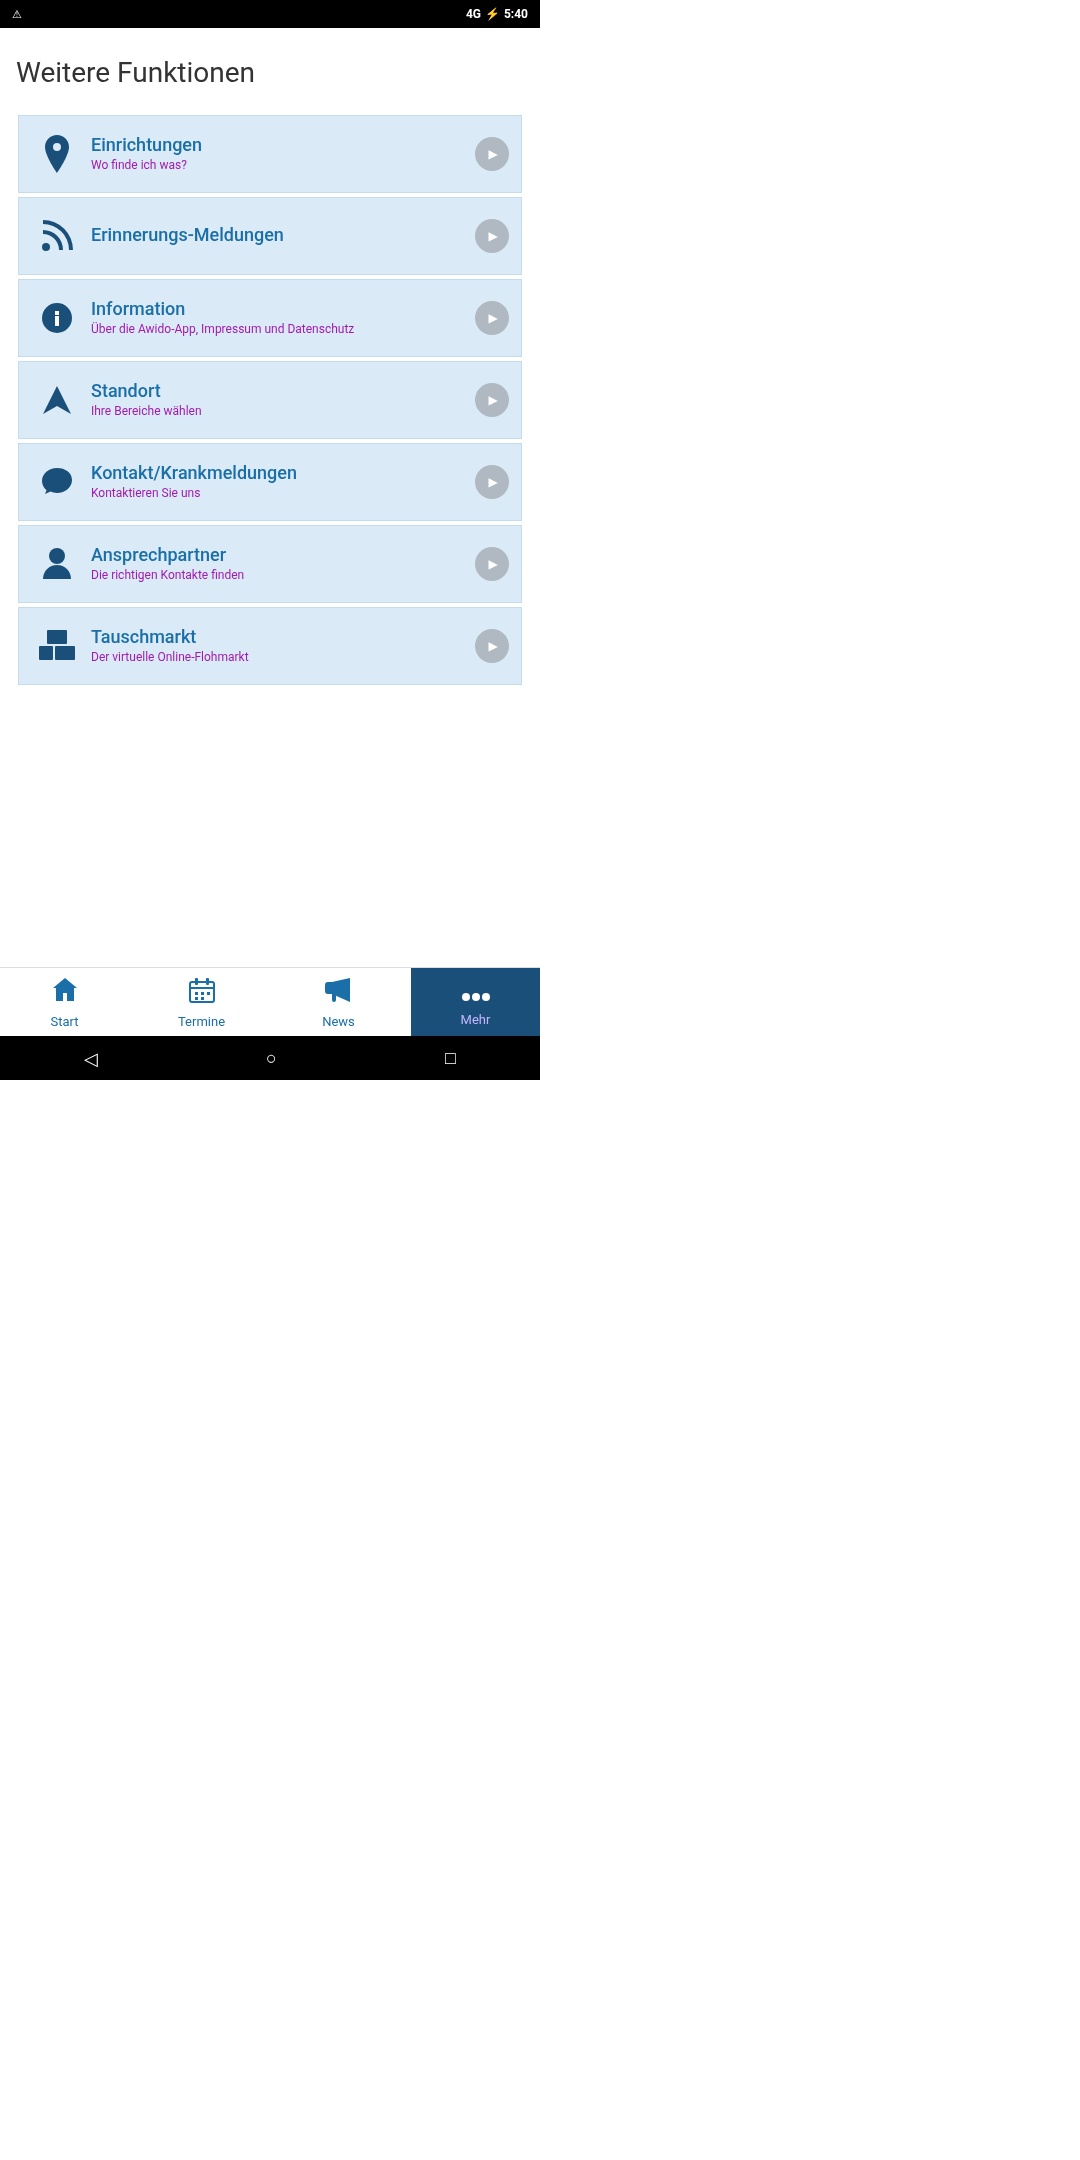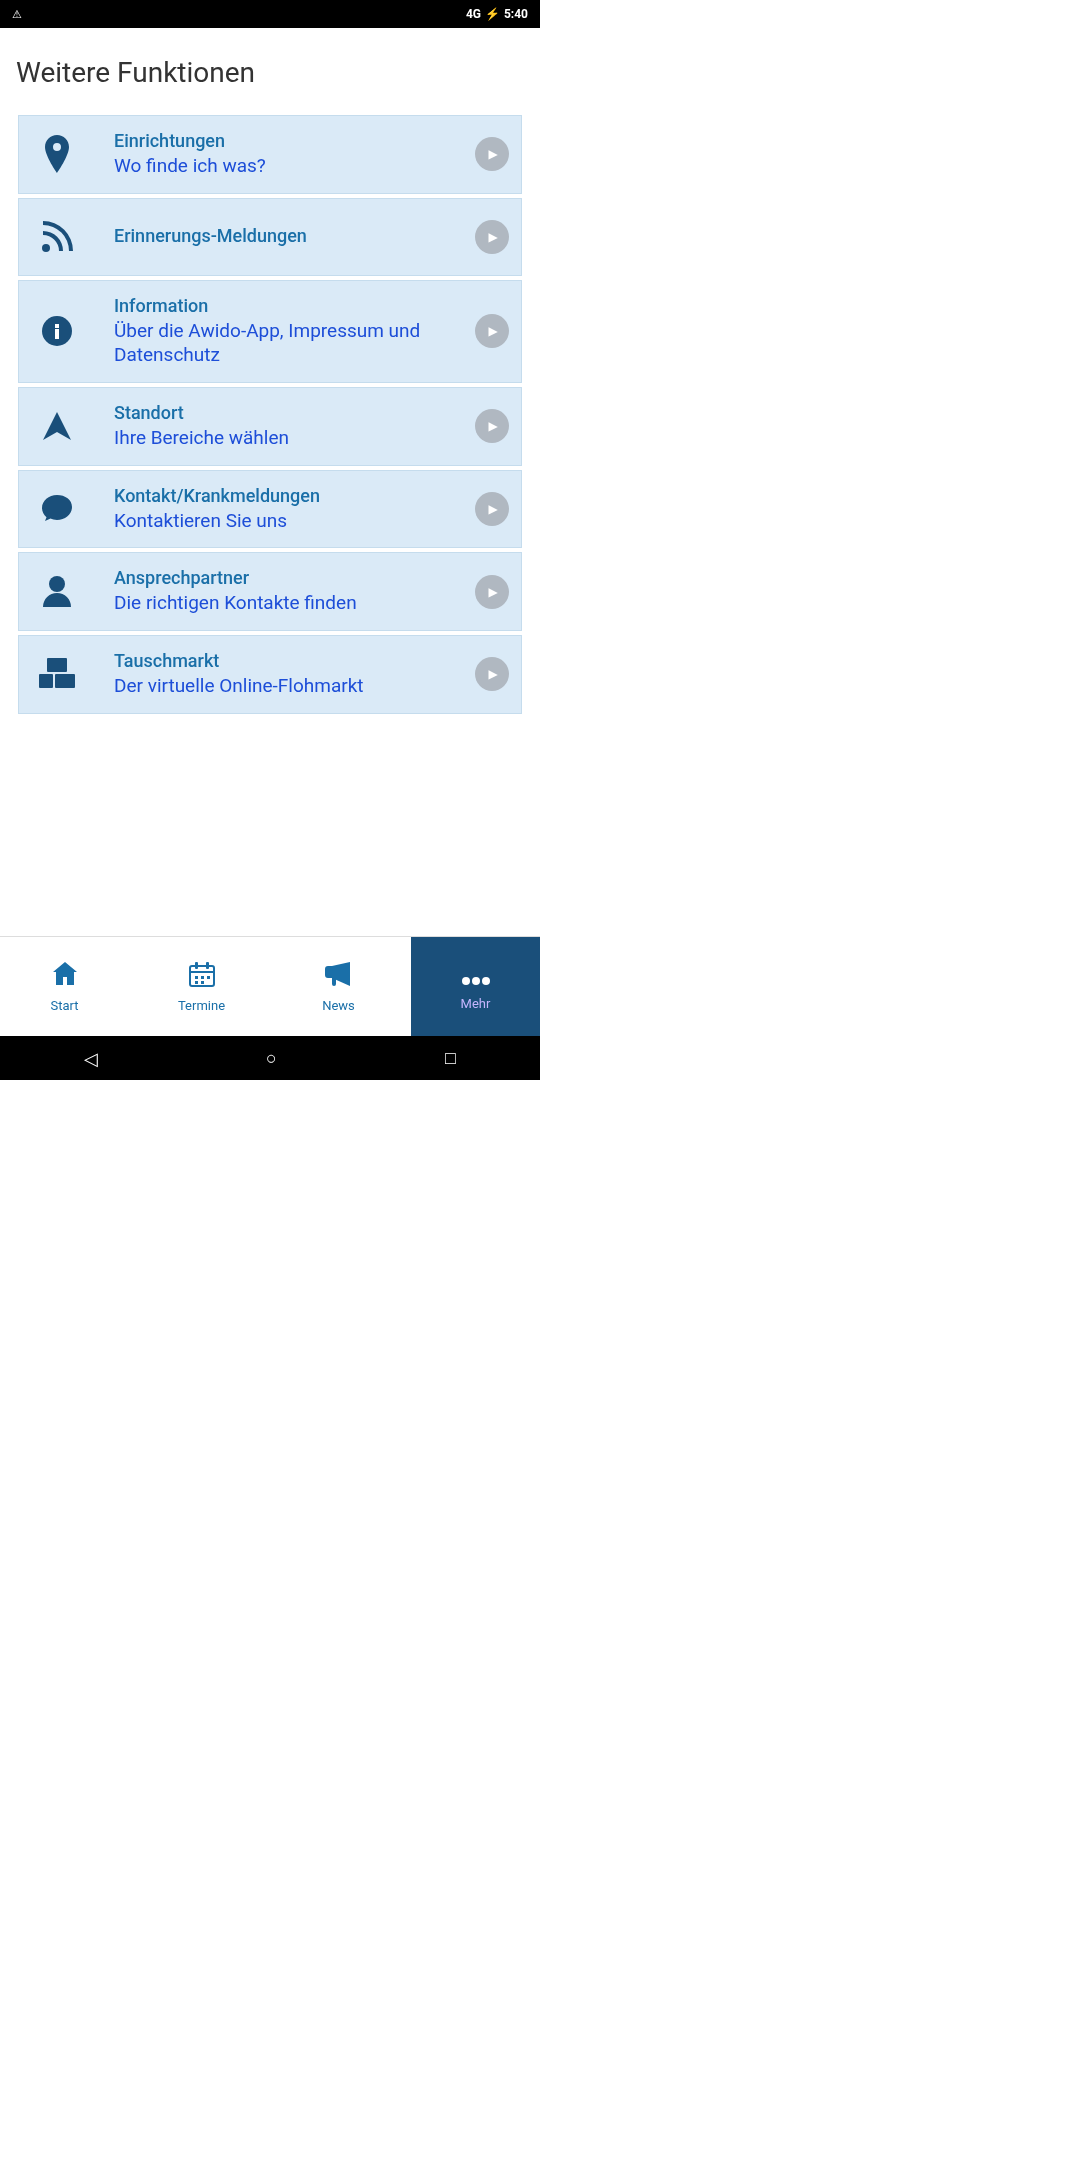--- a/index.html
+++ b/index.html
@@ -46,21 +46,20 @@
     .menu-item {
       display: flex;
       align-items: center;
       background: #daeaf7;
       border: 1px solid #c5dced;
       margin-bottom: 4px;
       padding: 14px 12px;
       cursor: pointer;
       position: relative;
       min-height: 78px;
-      gap: 23px;
     }
 
     .menu-icon {
       width: 52px;
       flex-shrink: 0;
       display: flex;
       align-items: center;
       justify-content: center;
       color: #1a4f7a;
       font-size: 30px;
@@ -72,22 +71,22 @@
     }
 
     .menu-title {
       color: #1a6fa8;
       font-size: 18px;
       font-weight: 500;
       margin-bottom: 3px;
     }
 
     .menu-desc {
-      color: #1d4ed8;
-      font-size: 19px;
+      color: #a21caf;
+      font-size: 12px;
       line-height: 1.3;
     }
 
     .menu-arrow {
       width: 34px;
       height: 34px;
       border-radius: 50%;
       background: #b0b8c1;
       display: flex;
       align-items: center;
@@ -101,21 +100,21 @@
       font-size: 12px;
       margin-left: 2px;
     }
 
     
     .bottom-nav {
       position: absolute;
       bottom: 44px;
       left: 0;
       right: 0;
-      height: 100px;
+      height: 69px;
       background: #fff;
       display: flex;
       border-top: 1px solid #ddd;
       gap: 8px;
     }
 
     .nav-item {
       flex: 1;
       display: flex;
       flex-direction: column;

